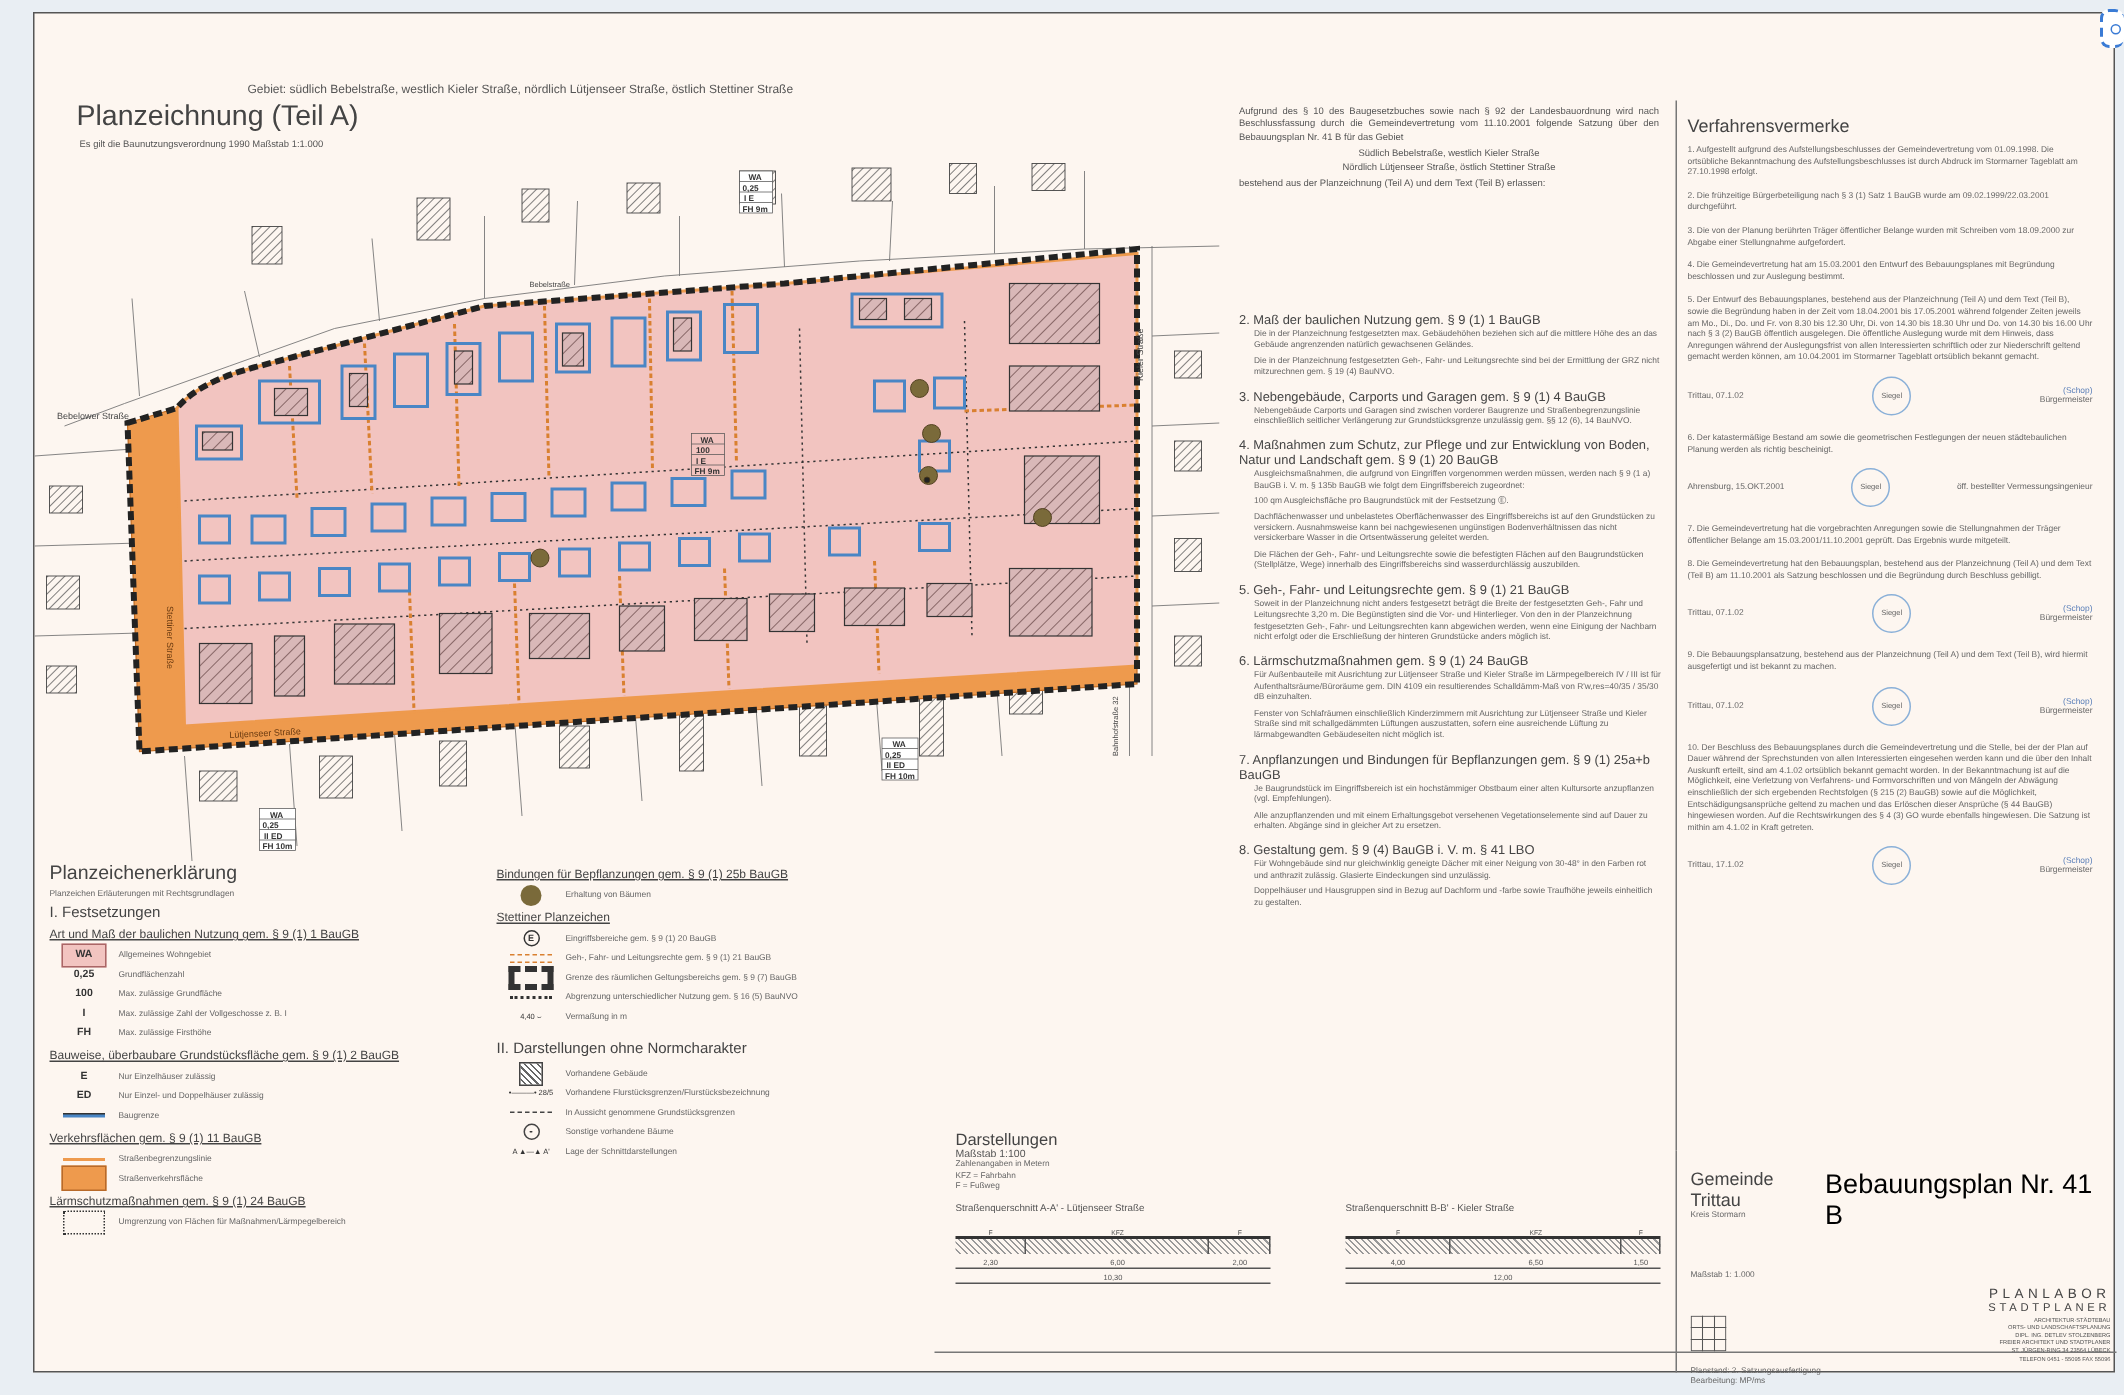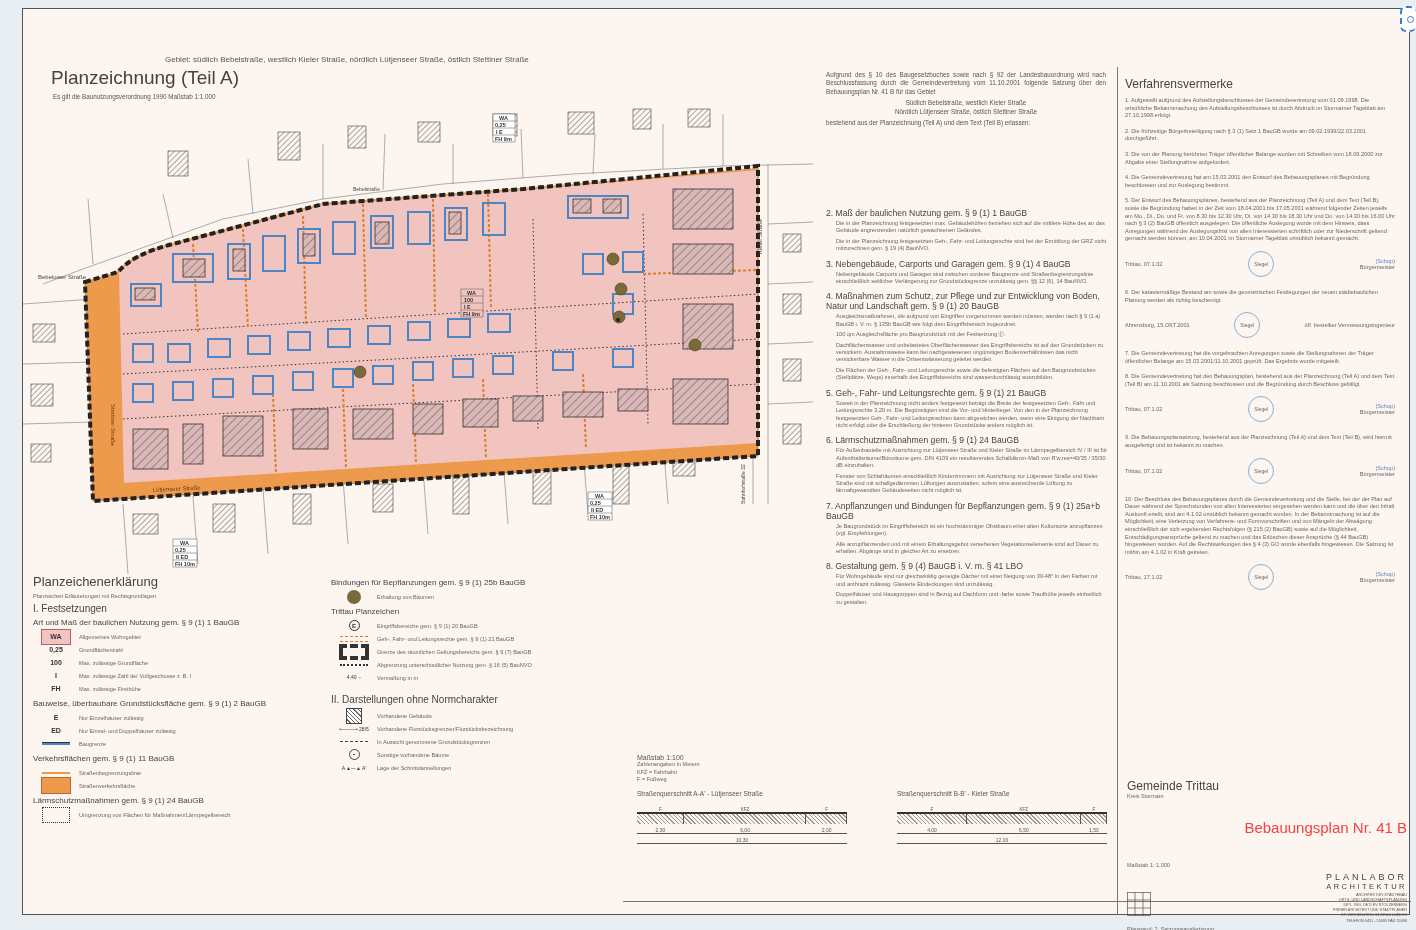--- a/index.html
+++ b/index.html
@@ -6,21 +6,21 @@
   body{width:1416px;height:930px;background:#e9eef3;font-family:"Liberation Sans",sans-serif;color:#333;position:relative;overflow:hidden;}
   .sheet{position:absolute;left:22px;top:8px;width:1388px;height:907px;background:#fdf6f0;border:1.5px solid #555;box-sizing:border-box;}
   .abs{position:absolute;}
   .title{left:140px;top:10px;font-size:31px;letter-spacing:0.5px;color:#333;white-space:nowrap;}
   .gebiet{left:142px;top:46px;font-size:8px;color:#555;white-space:nowrap;text-align:right;}
   .h2{font-size:19px;color:#444;white-space:nowrap;}
   .small{font-size:6.3px;color:#555;line-height:8.4px;}
   .tiny{font-size:5.5px;color:#666;line-height:7.5px;}
   .sec{font-size:8.6px;color:#444;margin-top:6px;line-height:10px;}
   .para{font-size:5.6px;color:#666;line-height:7.4px;margin:2px 0 3px 10px;}
-  .lg-head{font-size:8px;color:#444;white-space:nowrap;}
+  .lg-head{font-size:8px;color:#444;white-space:nowrap;text-decoration:underline;}
   .lg-row{display:flex;align-items:center;height:13px;}
   .lg-sym{width:46px;display:flex;justify-content:center;align-items:center;font-size:7px;font-weight:bold;color:#333;}
   .lg-txt{font-size:5.6px;color:#666;white-space:nowrap;}
   .vv-item{font-size:5.6px;color:#666;line-height:7.6px;margin-bottom:8px;}
   .sigrow{display:flex;justify-content:space-between;align-items:center;font-size:5.6px;color:#666;margin:4px 0 12px 0;}
   .stamp{width:24px;height:24px;border-radius:50%;border:1px solid #8ab0d8;display:flex;align-items:center;justify-content:center;font-size:5px;color:#666;}
   .corner-btn{position:absolute;right:0;top:6px;width:16px;height:26px;border:2px dashed #3a7bd5;border-radius:6px;border-right:none;background:#fff;box-sizing:border-box;}
   .corner-btn::after{content:"";position:absolute;left:5px;top:8px;width:5px;height:5px;border:1.5px solid #3a7bd5;border-radius:50%;}
 </style>
 </head>
@@ -436,21 +436,21 @@
 
   <div class="abs" style="left:308px;top:565px;width:290px;">
     <div id="lg-groups2">
         <div class="lg-head" style="margin: 4px 0px 3px;">Bindungen für Bepflanzungen gem. § 9 (1) 25b BauGB</div>
         <div class="lg-row">
           <div class="lg-sym">
             <div style="width:14px;height:14px;border-radius:50%;background:#7a6a3a"></div>
           </div>
           <div class="lg-txt">Erhaltung von Bäumen</div>
         </div>
-        <div class="lg-head" style="margin: 4px 0px 3px;">Trittau Planzeichen</div>
+        <div class="lg-head" style="margin: 4px 0px 3px;">Stettiner Planzeichen</div>
         <div class="lg-row">
           <div class="lg-sym">
             <div style="width:9px;height:9px;border-radius:50%;border:1px solid #333;font-size:6px;display:flex;align-items:center;justify-content:center">E</div>
           </div>
           <div class="lg-txt">Eingriffsbereiche gem. § 9 (1) 20 BauGB</div>
         </div>
         <div class="lg-row">
           <div class="lg-sym">
             <div style="width:28px;height:4px;border-top:1.5px dashed #d98030;border-bottom:1.5px dashed #d98030"></div>
           </div>
@@ -506,20 +506,21 @@
         <div class="lg-row">
           <div class="lg-sym">
             <span style="font-size:5px;font-weight:normal">A ▲—▲ A'</span>
           </div>
           <div class="lg-txt">Lage der Schnittdarstellungen</div>
         </div>
       </div>
   </div>
 
   <div class="abs" style="left:614px;top:745px;width:470px;">
+    <div style="font-size:11px;color:#444;">Darstellungen</div>
     <div style="font-size:7px;color:#555;">Maßstab  1:100</div>
     <div class="tiny">Zahlenangaben in Metern</div>
     <div class="tiny">KFZ = Fahrbahn</div>
     <div class="tiny">F = Fußweg</div>
     <div id="xs" style="display:flex;justify-content:space-between;margin-top:6px;">
         <div style="width: 210px;">
           <div style="font-size: 6.5px; color: rgb(85, 85, 85); margin-bottom: 10px; white-space: nowrap;">Straßenquerschnitt A-A' - Lütjenseer Straße</div>
           <div style="display: flex; font-size: 4.5px; color: rgb(85, 85, 85);">
             <div style="width: 22.3301%; text-align: center;">F</div>
             <div style="width: 58.2524%; text-align: center;">KFZ</div>
@@ -560,36 +561,36 @@
   </div>
 
   <div class="abs" style="left:1094px;top:758px;width:1px;height:148px;background:#777;"></div>
   <div class="abs" style="left:600px;top:892px;width:788px;height:1px;background:#777;"></div>
   <div class="abs" style="left:1104px;top:770px;width:280px;">
     <div style="display:flex;justify-content:space-between;">
       <div>
         <div style="font-size:12px;color:#444;">Gemeinde Trittau</div>
         <div class="tiny">Kreis Stormarn</div>
       </div>
-      <div style="font-size:15px;color:#ef4444;margin-top:40px;">Bebauungsplan Nr. 41 B</div>
+      <div style="font-size:18px;color:#000000;">Bebauungsplan Nr. 41 B</div>
     </div>
     <div class="tiny" style="margin-top:26px;">Maßstab 1: 1.000</div>
     <div style="display:flex;justify-content:space-between;margin-top:2px;">
       <svg width="24" height="24" style="margin-top:20px;">
         <g stroke="#555" stroke-width="0.7" fill="none">
             <rect x="0.5" y="0.5" width="23" height="23"></rect>
             <line x1="8" y1="0" x2="8" y2="24"></line>
             <line x1="16" y1="0" x2="16" y2="24"></line>
             <line x1="0" y1="8" x2="24" y2="8"></line>
             <line x1="0" y1="16" x2="24" y2="16"></line>
           </g>
       </svg>
       <div style="text-align:right;">
         <div style="font-size:9px;letter-spacing:3px;color:#444;">PLANLABOR</div>
-        <div style="font-size:7.5px;letter-spacing:2.5px;color:#444;">ARCHITEKTUR</div>
+        <div style="font-size:7.5px;letter-spacing:2.5px;color:#444;">STADTPLANER</div>
         <div style="font-size:3.8px;color:#555;line-height:5.2px;margin-top:2px;">
           <div>ARCHITEKTUR·STÄDTEBAU</div>
           <div>ORTS- UND LANDSCHAFTSPLANUNG</div>
           <div>DIPL. ING. DETLEV STOLZENBERG</div>
           <div>FREIER ARCHITEKT UND STADTPLANER</div>
           <div>ST. JÜRGEN-RING 34    23564 LÜBECK</div>
           <div>TELEFON 0451 - 55095   FAX 55096</div>
         </div>
       </div>
     </div>

